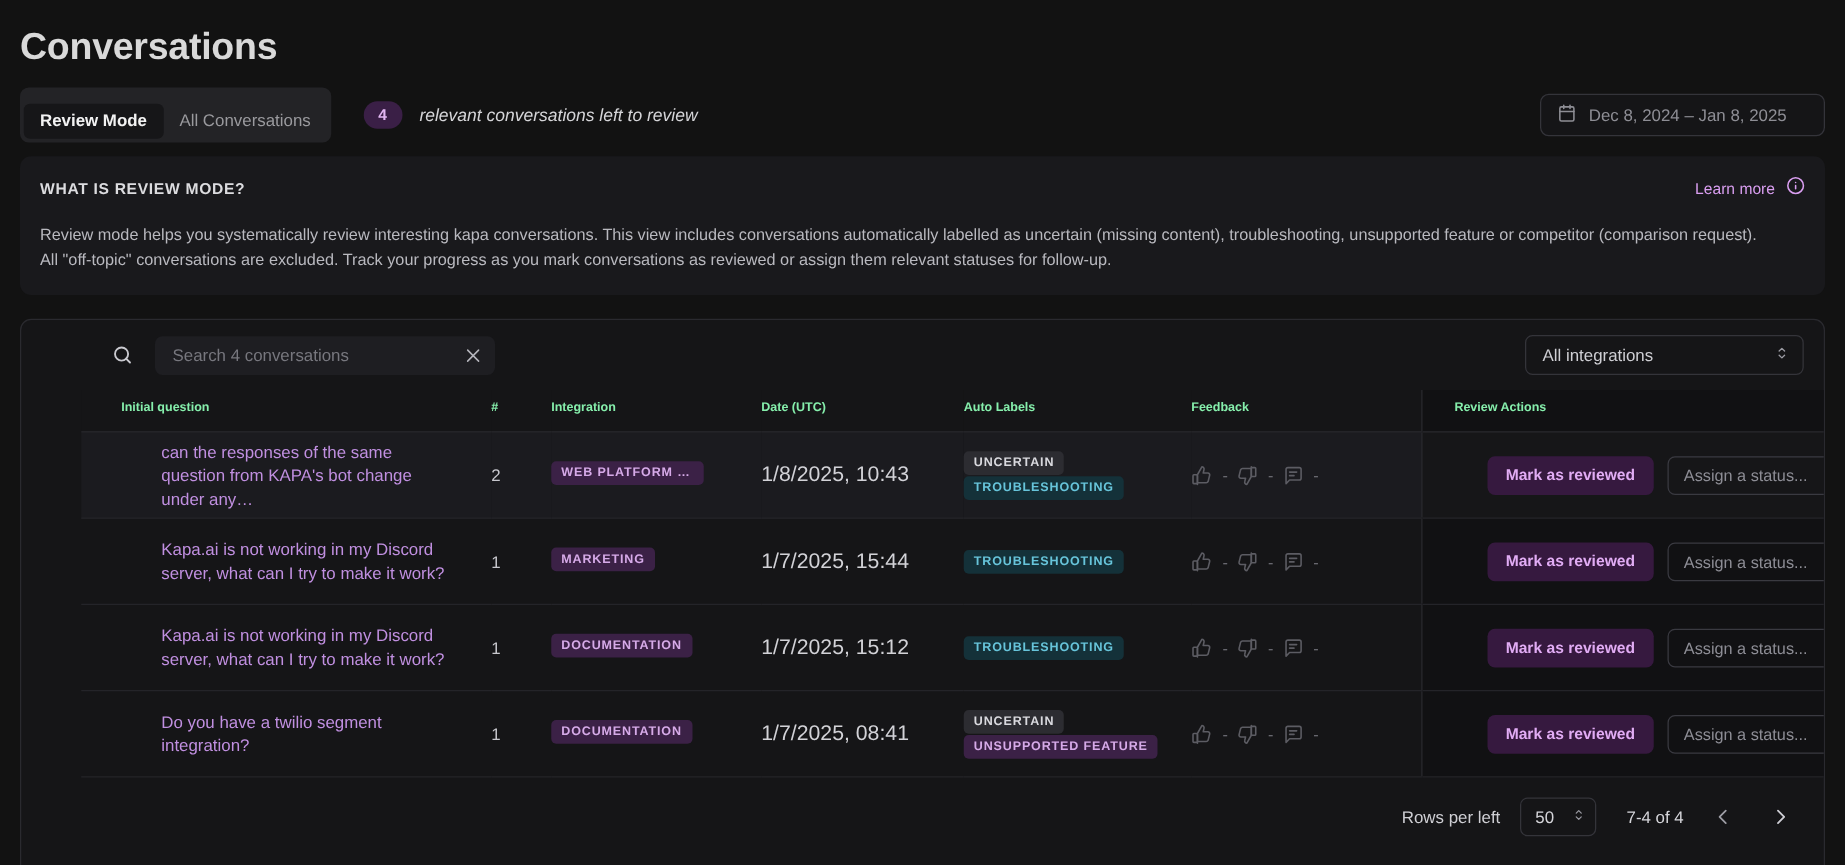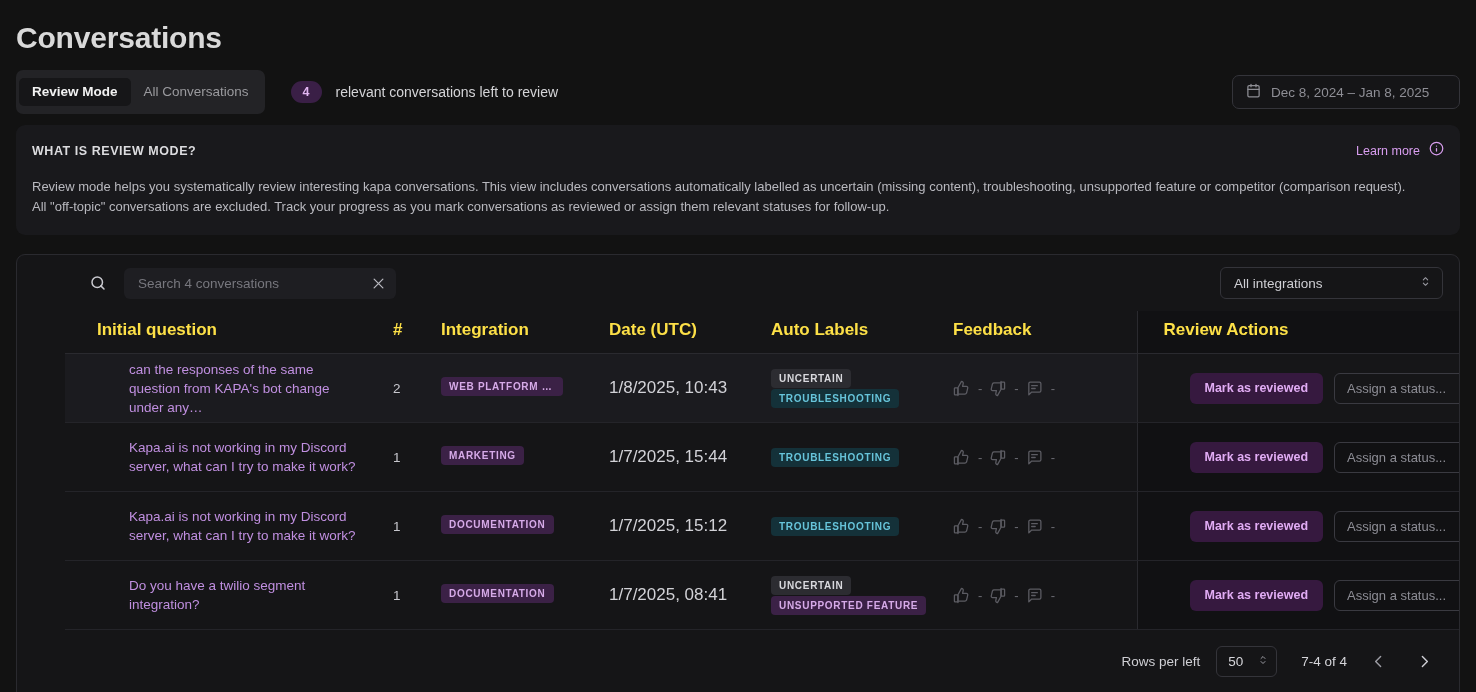--- a/index.html
+++ b/index.html
@@ -15,35 +15,35 @@
   
   .page-title {
     font-size: 30px; font-weight: 700; color: #d9d9d9;
     letter-spacing: -0.2px; padding-top: 20px; line-height: 36px;
   }
 
   .toolbar-row {
     display: flex; align-items: center; margin-top: 19px; height: 34px;
   }
   .tabs {
-    display: flex; align-items: center; background: #232326;
+    display: flex; align-items: flex-end; background: #232326;
     border-radius: 7px; padding: 3px; height: 44px;
   }
   .tab {
     font-size: 13.5px; line-height: 28px; padding: 0 13px; height: 28px;
     border-radius: 5px; color: #9a9a9e; cursor: pointer; white-space: nowrap;
   }
   .tab.active { background: #161618; color: #f2f2f2; font-weight: 600; }
 
   .count-badge {
     margin-left: 26px; background: #3a1f46; color: #e2b6f2;
     font-size: 12.5px; font-weight: 700; border-radius: 11px;
     padding: 3px 12px; line-height: 16px;
   }
-  .count-text { margin-left: 14px; font-size: 14px; color: #d5d5d8; }
+  .count-text { margin-left: 14px; font-size: 14px; color: #d5d5d8; font-style: italic; }
 
   .date-picker {
     margin-left: auto; display: flex; align-items: center; gap: 10px;
     border: 1px solid #34343a; border-radius: 7px; height: 34px;
     padding: 0 13px; color: #8e8e95; font-size: 13.5px;
     background: #151517; min-width: 228px; cursor: pointer;
   }
   .date-picker svg { flex: none; }
 
   
@@ -92,21 +92,21 @@
   .integrations-select {
     margin-left: auto; display: flex; align-items: center;
     justify-content: space-between; width: 223px; height: 32px;
     border: 1px solid #34343a; border-radius: 6px; background: #151517;
     padding: 0 10px 0 13px; font-size: 13.5px; color: #cfcfd4; cursor: pointer;
   }
 
   
   table { width: 100%; border-collapse: collapse; table-layout: fixed; }
   thead th {
-    text-align: left; font-size: 17px; font-weight: 700; color: #fde047;
+    text-align: left; font-size: 10px; font-weight: 700; color: #86efac;
     padding: 9px 0 13px 0; background: #151517;
     border-bottom: 1px solid #2a2a2f;
   }
   .c-q  { width: 328px; padding-left: 32px !important; }
   .c-n  { width: 48px; }
   .c-i  { width: 168px; }
   .c-d  { width: 162px; }
   .c-a  { width: 182px; }
   .c-f  { width: 184px; }
   .c-r  { width: 374px; padding-left: 26px !important;

